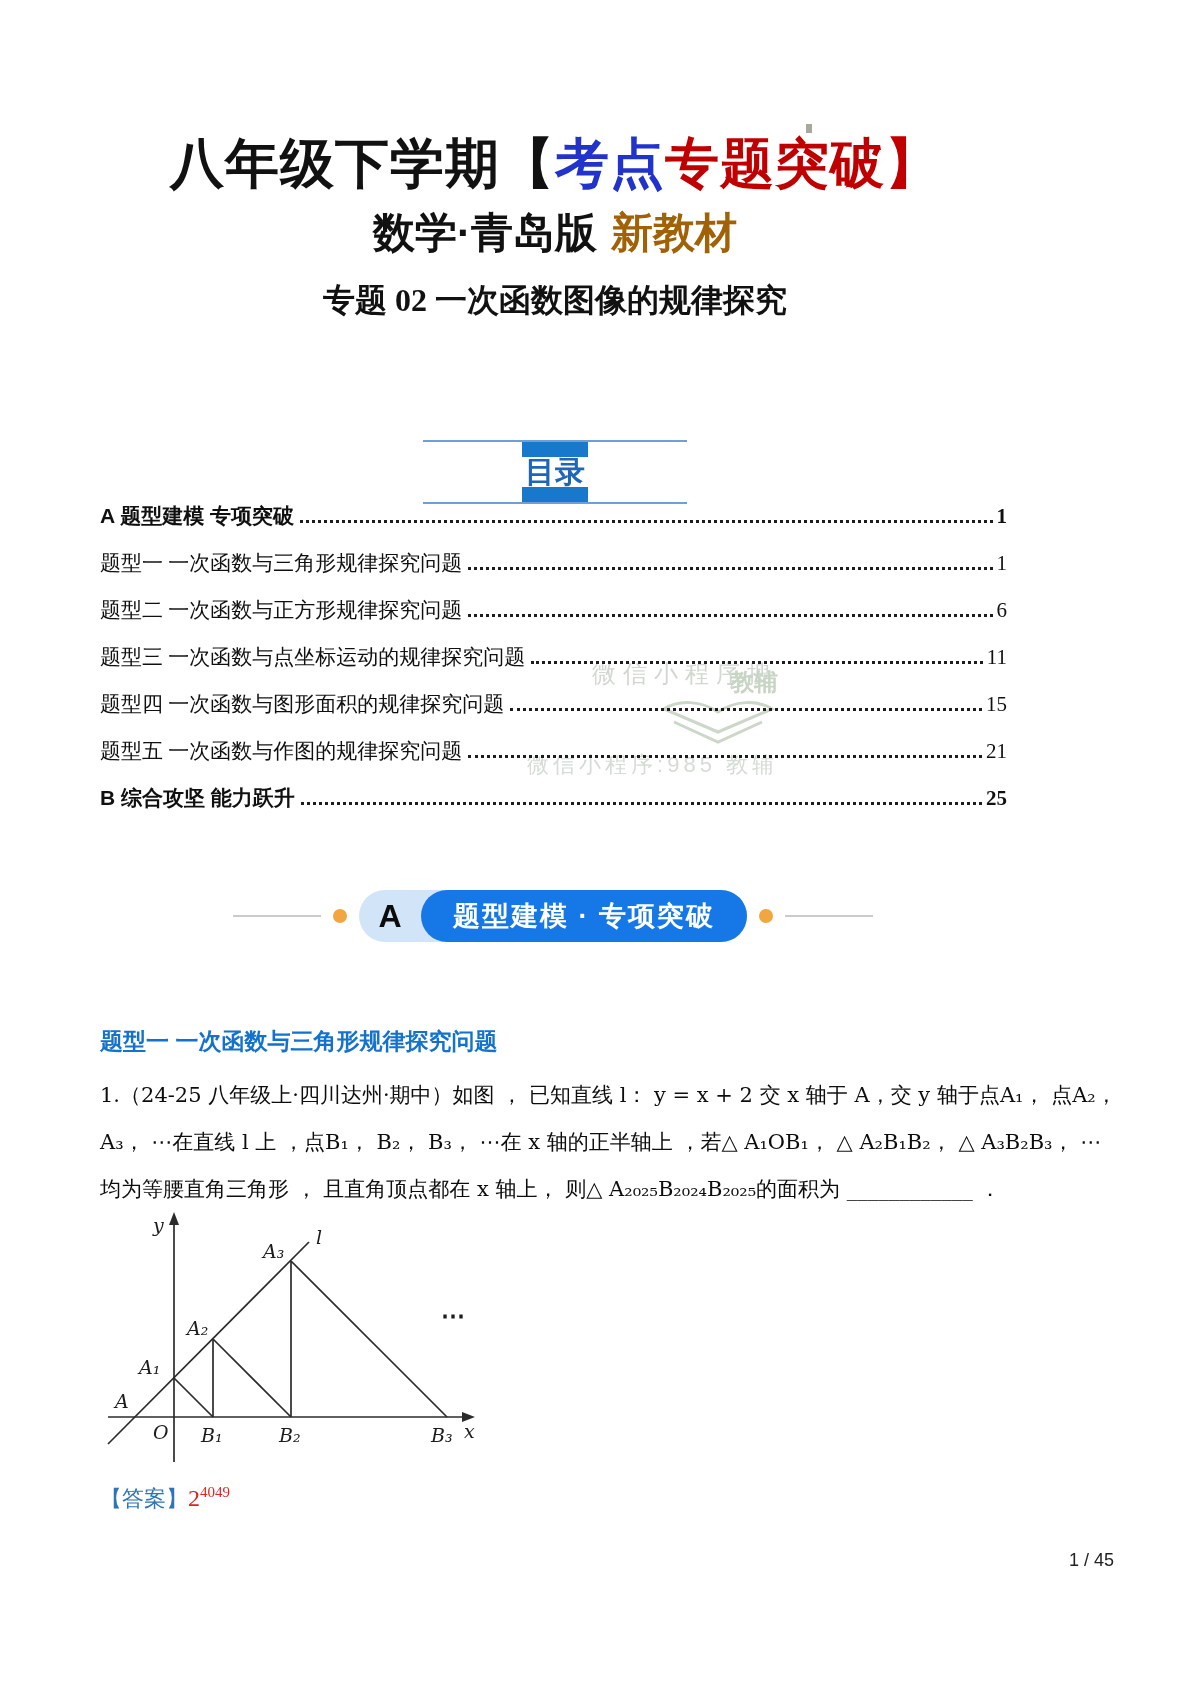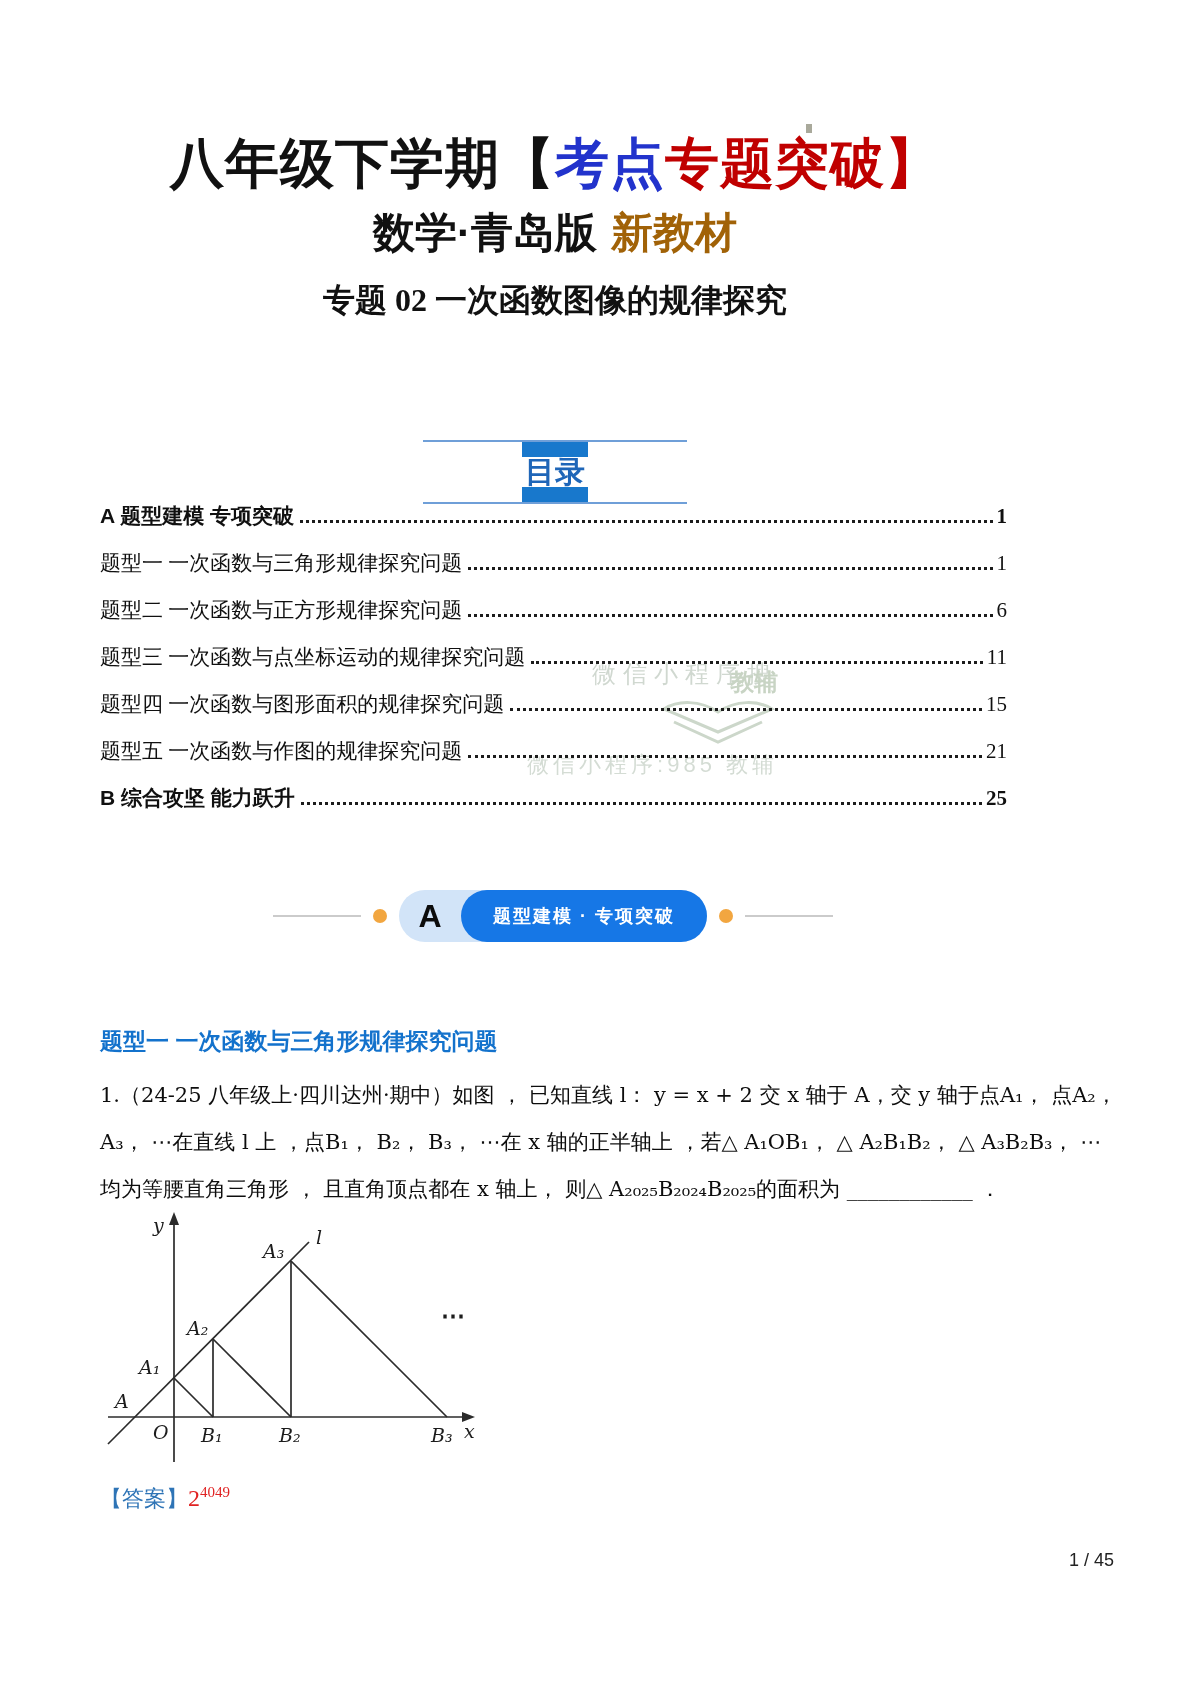--- a/index.html
+++ b/index.html
@@ -52,21 +52,21 @@
   .wm-line2 { font-size: 22px; letter-spacing: 4px; color: #d4dcd4; margin-top: 2px; }
 
   
   .banner-row { position: absolute; top: 890px; left: 0; width: 1106px;
     display: flex; align-items: center; justify-content: center; }
   .banner-line { width: 88px; height: 2px; background: #cbcbcb; }
   .banner-dot { width: 14px; height: 14px; border-radius: 50%; background: #f2a640; margin: 0 12px; }
   .banner-pill { display: flex; align-items: center; background: #d2e4f8; border-radius: 27px; height: 52px; }
   .banner-letter { width: 62px; text-align: center; font-size: 32px; font-weight: 900; color: #0c0c0c; }
   .banner-label { background: #1677e6; border-radius: 27px; height: 52px; line-height: 52px;
-    padding: 0 32px; color: #ffffff; font-size: 18px; font-weight: 900; letter-spacing: 2px; white-space: nowrap; }
+    padding: 0 32px; color: #ffffff; font-size: 27px; font-weight: 900; letter-spacing: 2px; white-space: nowrap; }
 
   
   .section-heading { position: absolute; top: 1026px; left: 100px;
     font-size: 23px; font-weight: 900; color: #1372cc; white-space: nowrap; }
   .problem { position: absolute; top: 1072px; left: 100px; width: 1000px;
     font-family: "DejaVu Serif", "Liberation Serif", serif; font-size: 21px; color: #0d0d0d; }
   .problem-line { height: 47px; line-height: 47px; white-space: nowrap; }
 
   
   .figure-wrap { position: absolute; top: 1208px; left: 95px; }

